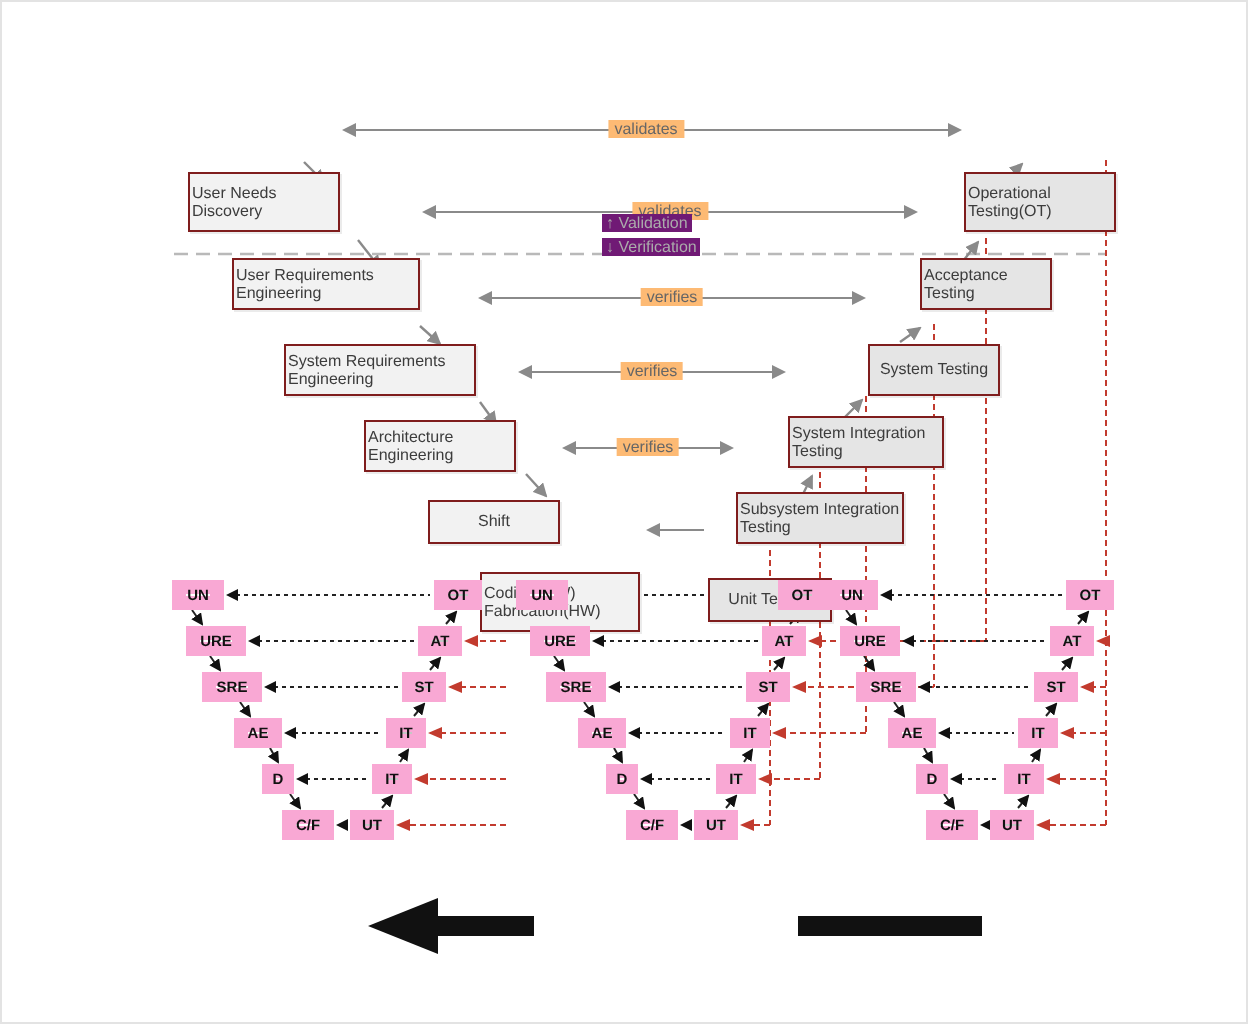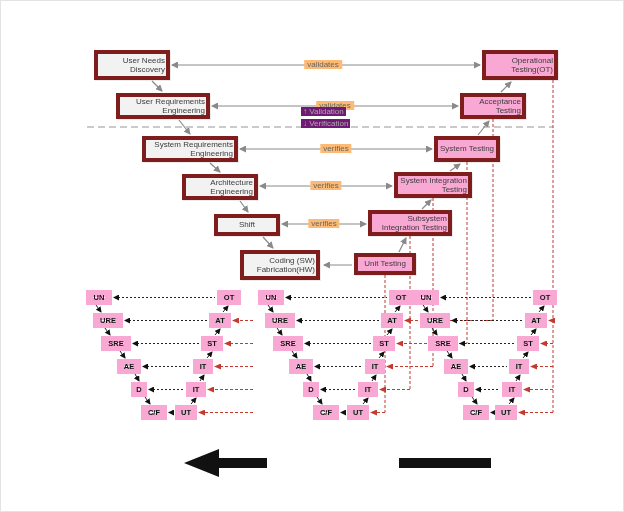--- a/index.html
+++ b/index.html
@@ -4,26 +4,27 @@
 <style>
   html,body { margin:0; padding:0; background:#fff; }
   .stage {
     position:relative; width:624px; height:512px; background:#fff;
     font-family:"Liberation Sans","DejaVu Sans",sans-serif;
     border:1px solid #e3e3e3; box-sizing:border-box; overflow:hidden;
   }
   .layer { position:absolute; left:0; top:0; width:624px; height:512px; }
   svg.layer { pointer-events:none; }
   .tbox {
-    position:absolute; box-sizing:border-box; border:4px solid #7f1d1d;
+    position:absolute; box-sizing:border-box; border:1px solid #7f1d1d;
     background:#f2f2f2; display:flex; align-items:center; justify-content:center;
-    text-align:right; font-size:8px; line-height:1.15; color:#3c3c3c; padding:1px;
+    text-align:left; font-size:8px; line-height:1.15; color:#3c3c3c; padding:1px;
     box-shadow:1px 1px 0 rgba(0,0,0,0.08);
-  }
-  .tbox.test { background:#f9a8d4; }
+    margin-top:36px;
+  }
+  .tbox.test { background:#e5e5e5; }
   .mbox {
     position:absolute; box-sizing:border-box; border:7px solid #f9a8d4;
     background:#fff; display:flex; align-items:center; justify-content:center;
     font-size:7.5px; font-weight:bold; color:#111;
   }
   .mbox.test { background:#c6c6c6; }
   .lbl {
     position:absolute; background:#fdba74; font-size:8px; color:#666;
     padding:0 3px; transform:translateX(-50%); white-space:nowrap;
   }

